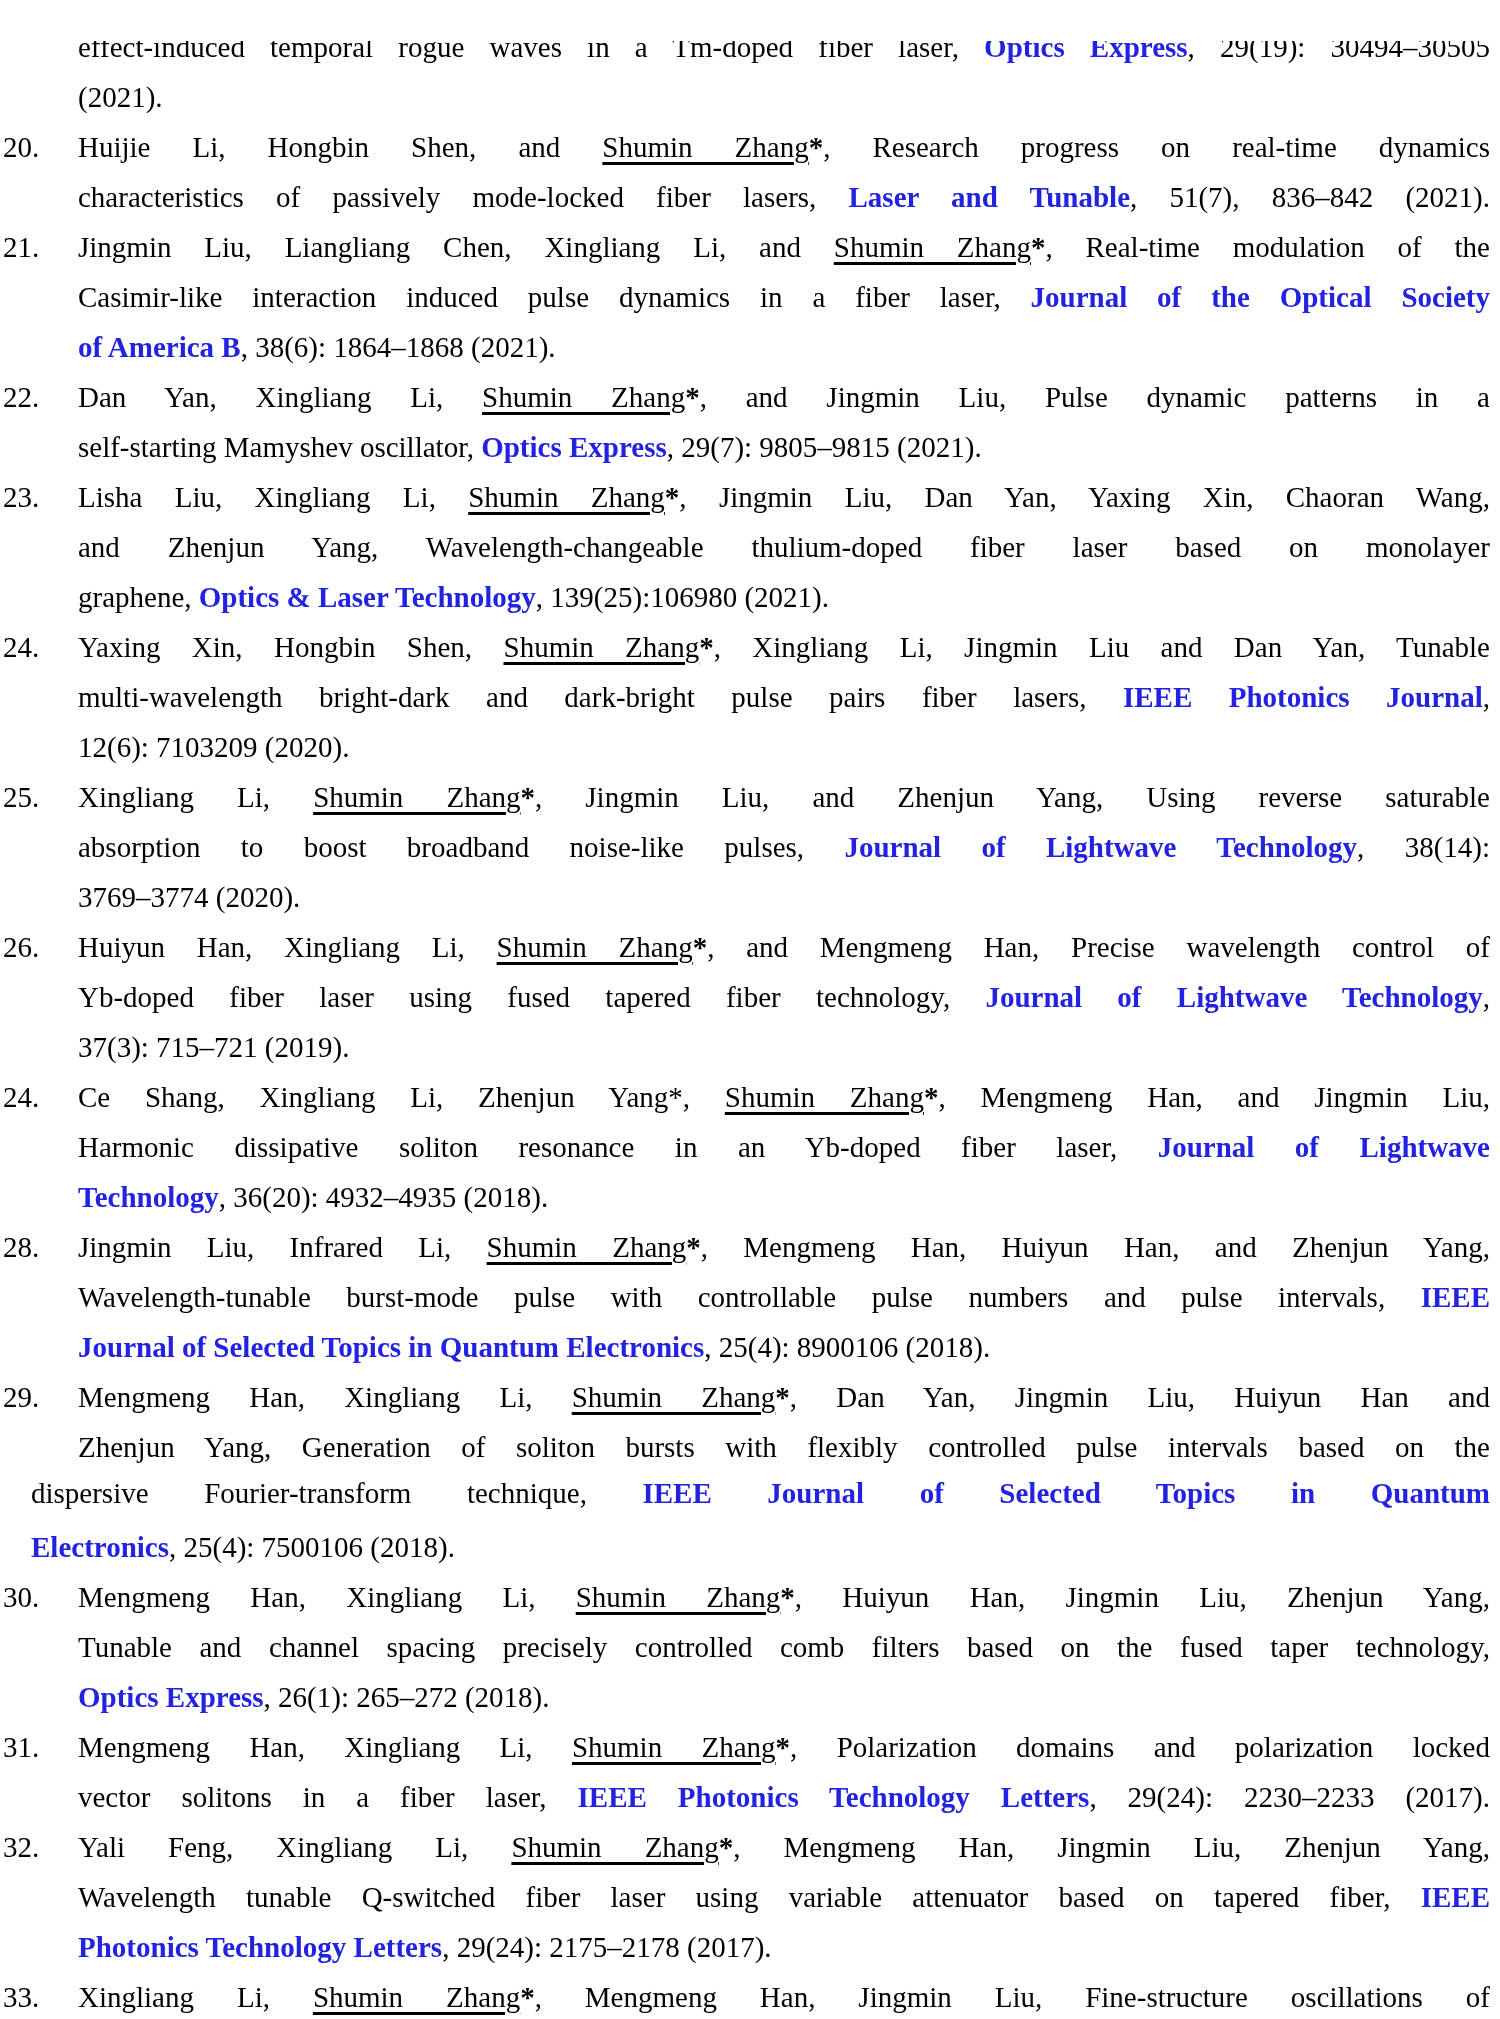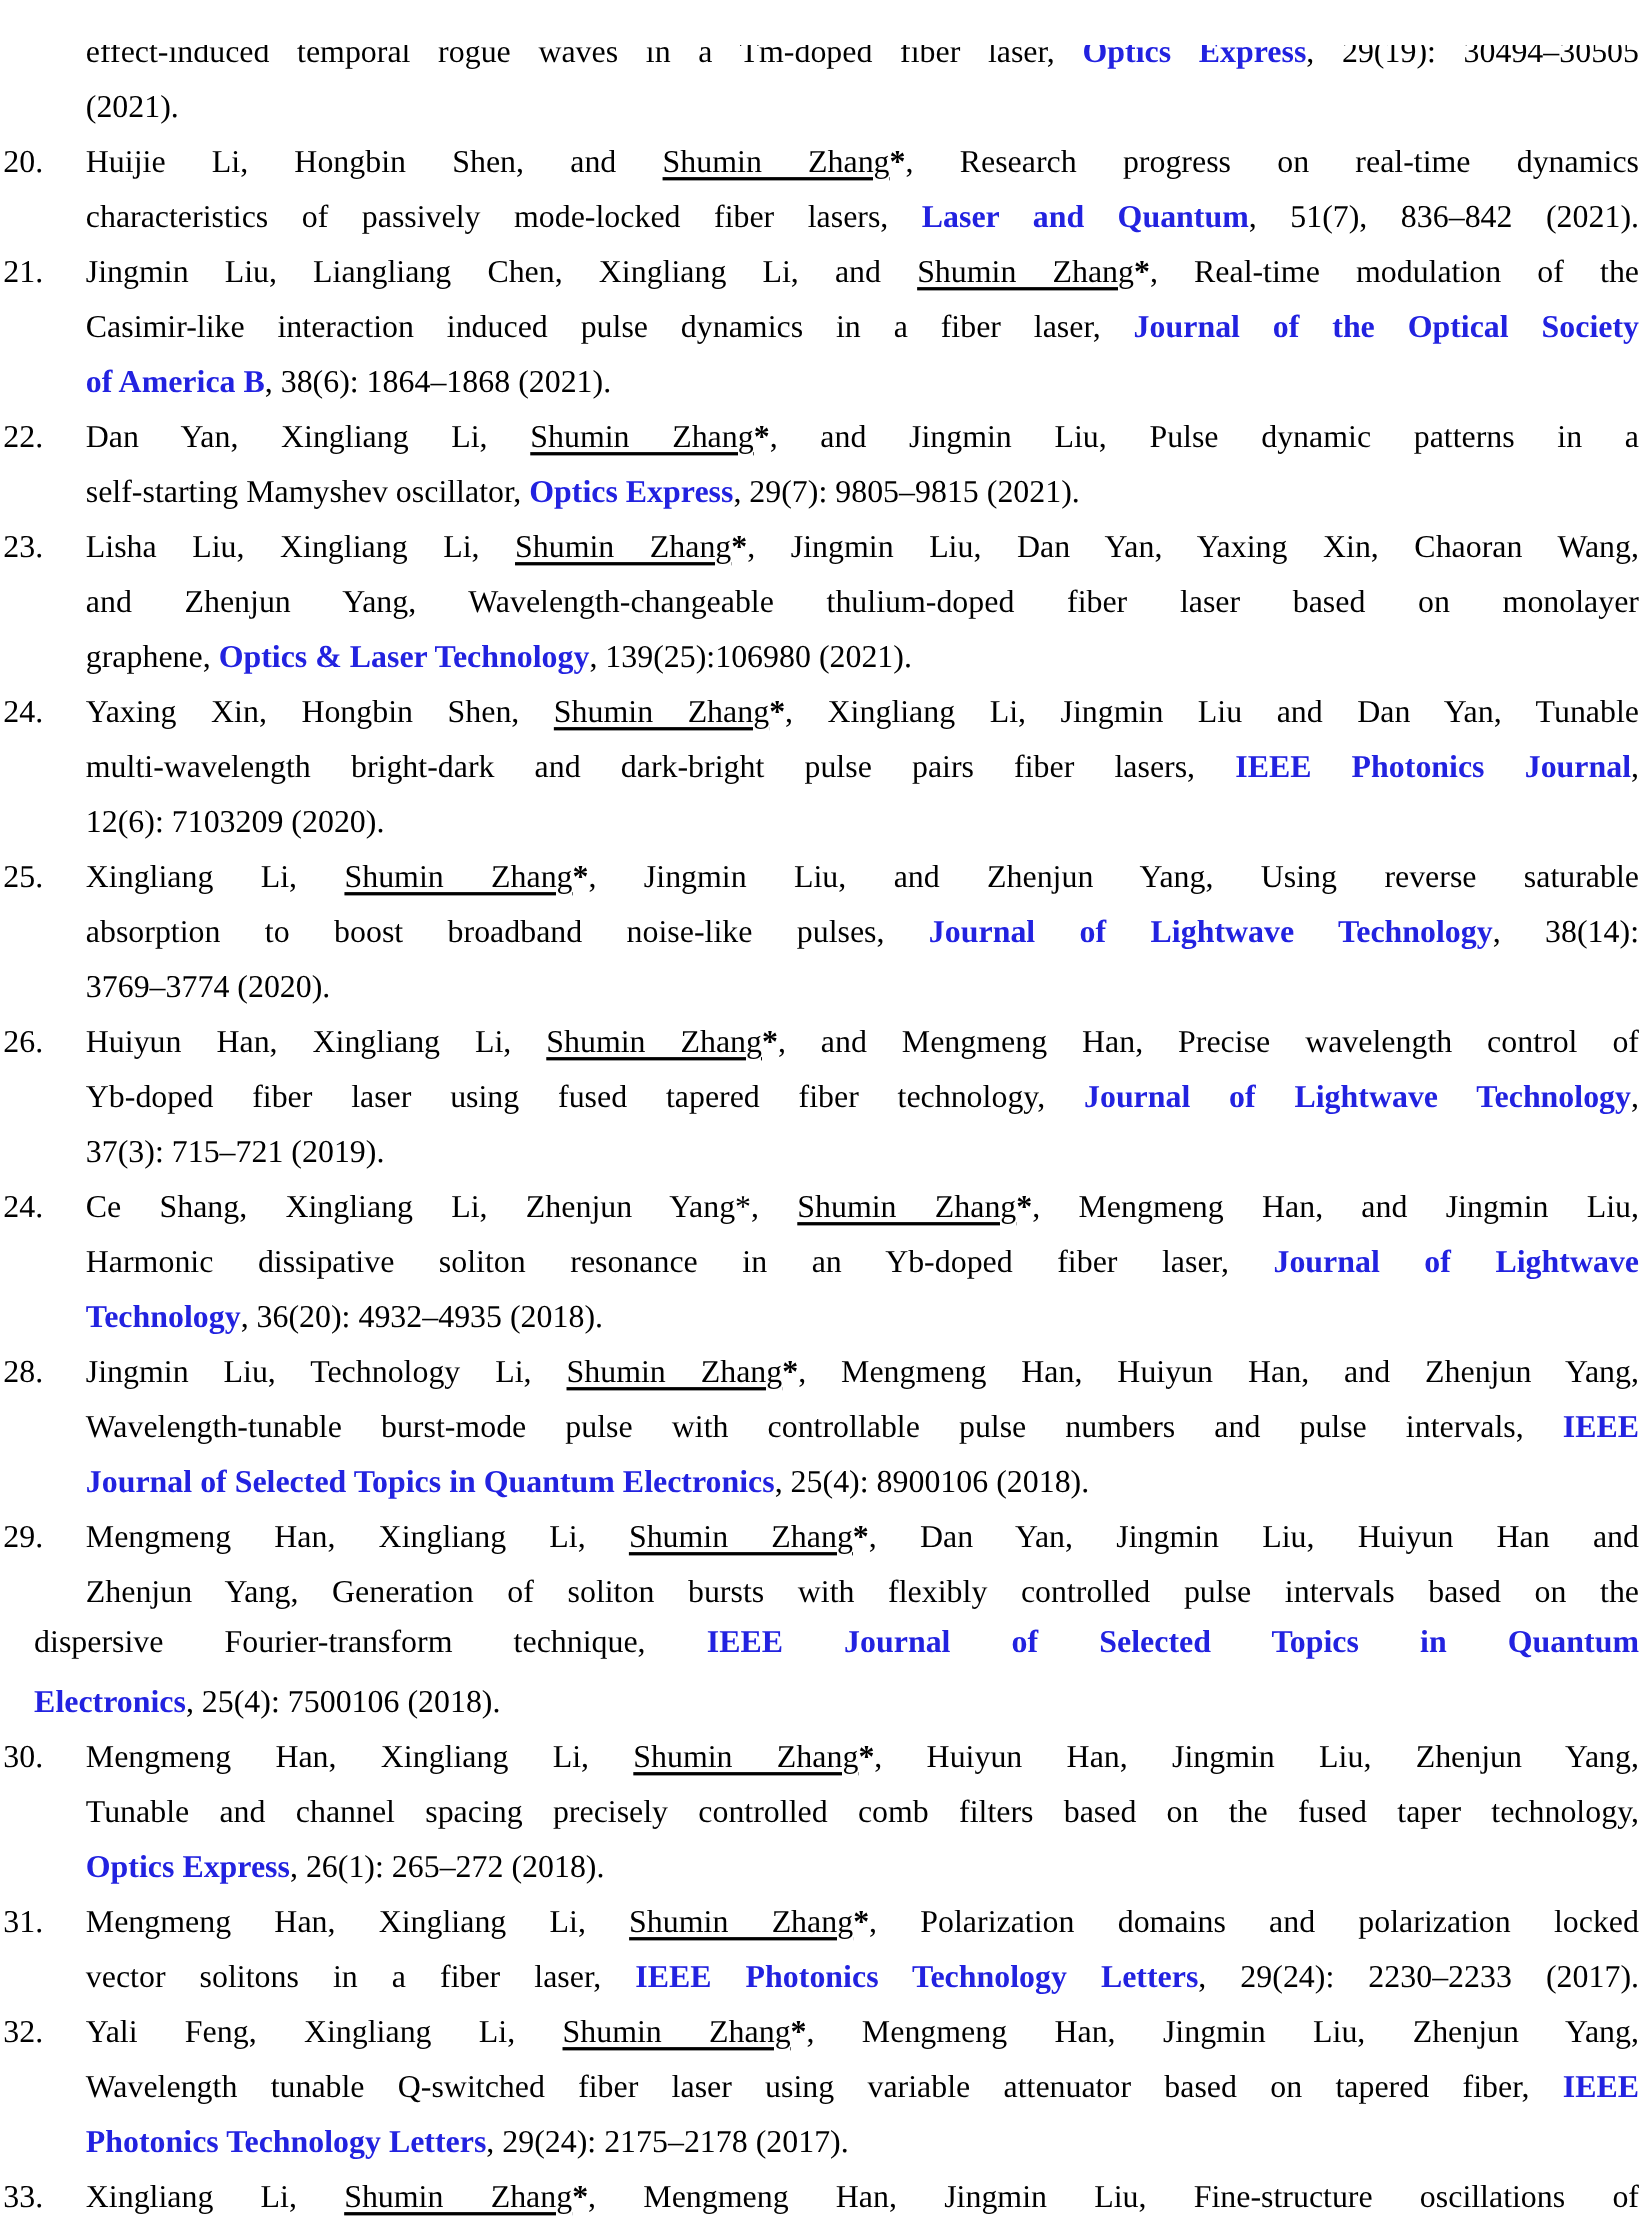--- a/index.html
+++ b/index.html
@@ -70,21 +70,21 @@
 
 <div class="page">
   <div class="doc" id="doc">
       <div class="pub">
         <div class="line"><span class="seg-n">effect-induced temporal rogue waves in a Tm-doped fiber laser, </span><span class="seg-j">Optics Express</span><span class="seg-n">, 29(19): 30494–30505</span></div>
         <div class="line last"><span class="seg-n">(2021).</span></div>
       </div>
       <div class="pub">
         <span class="num">20.</span>
         <div class="line"><span class="seg-n">Huijie Li, Hongbin Shen, and </span><span class="seg-a">Shumin Zhang</span><span class="seg-b">*</span><span class="seg-n">, Research progress on real-time dynamics</span></div>
-        <div class="line"><span class="seg-n">characteristics of passively mode-locked fiber lasers, </span><span class="seg-j">Laser and Quantum</span><span class="seg-n">, 51(7), 836–842 (2021).</span></div>
+        <div class="line"><span class="seg-n">characteristics of passively mode-locked fiber lasers, </span><span class="seg-j">Laser and Tunable</span><span class="seg-n">, 51(7), 836–842 (2021).</span></div>
       </div>
       <div class="pub">
         <span class="num">21.</span>
         <div class="line"><span class="seg-n">Jingmin Liu, Liangliang Chen, Xingliang Li, and </span><span class="seg-a">Shumin Zhang</span><span class="seg-b">*</span><span class="seg-n">, Real-time modulation of the</span></div>
         <div class="line"><span class="seg-n">Casimir-like interaction induced pulse dynamics in a fiber laser, </span><span class="seg-j">Journal of the Optical Society</span></div>
         <div class="line last"><span class="seg-j">of America B</span><span class="seg-n">, 38(6): 1864–1868 (2021).</span></div>
       </div>
       <div class="pub">
         <span class="num">22.</span>
         <div class="line"><span class="seg-n">Dan Yan, Xingliang Li, </span><span class="seg-a">Shumin Zhang</span><span class="seg-b">*</span><span class="seg-n">, and Jingmin Liu, Pulse dynamic patterns in a</span></div>
@@ -115,21 +115,21 @@
         <div class="line last"><span class="seg-n">37(3): 715–721 (2019).</span></div>
       </div>
       <div class="pub">
         <span class="num">24.</span>
         <div class="line"><span class="seg-n">Ce Shang, Xingliang Li, Zhenjun Yang*, </span><span class="seg-a">Shumin Zhang</span><span class="seg-b">*</span><span class="seg-n">, Mengmeng Han, and Jingmin Liu,</span></div>
         <div class="line"><span class="seg-n">Harmonic dissipative soliton resonance in an Yb-doped fiber laser, </span><span class="seg-j">Journal of Lightwave</span></div>
         <div class="line last"><span class="seg-j">Technology</span><span class="seg-n">, 36(20): 4932–4935 (2018).</span></div>
       </div>
       <div class="pub">
         <span class="num">28.</span>
-        <div class="line"><span class="seg-n">Jingmin Liu, Technology Li, </span><span class="seg-a">Shumin Zhang</span><span class="seg-b">*</span><span class="seg-n">, Mengmeng Han, Huiyun Han, and Zhenjun Yang,</span></div>
+        <div class="line"><span class="seg-n">Jingmin Liu, Infrared Li, </span><span class="seg-a">Shumin Zhang</span><span class="seg-b">*</span><span class="seg-n">, Mengmeng Han, Huiyun Han, and Zhenjun Yang,</span></div>
         <div class="line"><span class="seg-n">Wavelength-tunable burst-mode pulse with controllable pulse numbers and pulse intervals, </span><span class="seg-j">IEEE</span></div>
         <div class="line last"><span class="seg-j">Journal of Selected Topics in Quantum Electronics</span><span class="seg-n">, 25(4): 8900106 (2018).</span></div>
       </div>
       <div class="pub">
         <span class="num">29.</span>
         <div class="line"><span class="seg-n">Mengmeng Han, Xingliang Li, </span><span class="seg-a">Shumin Zhang</span><span class="seg-b">*</span><span class="seg-n">, Dan Yan, Jingmin Liu, Huiyun Han and</span></div>
         <div class="line"><span class="seg-n">Zhenjun Yang, Generation of soliton bursts with flexibly controlled pulse intervals based on the</span></div>
         <div class="line outdent tight"><span class="seg-n">dispersive Fourier-transform technique, </span><span class="seg-j">IEEE Journal of Selected Topics in Quantum</span></div>
         <div class="line last outdent after-tight"><span class="seg-j">Electronics</span><span class="seg-n">, 25(4): 7500106 (2018).</span></div>
       </div>

